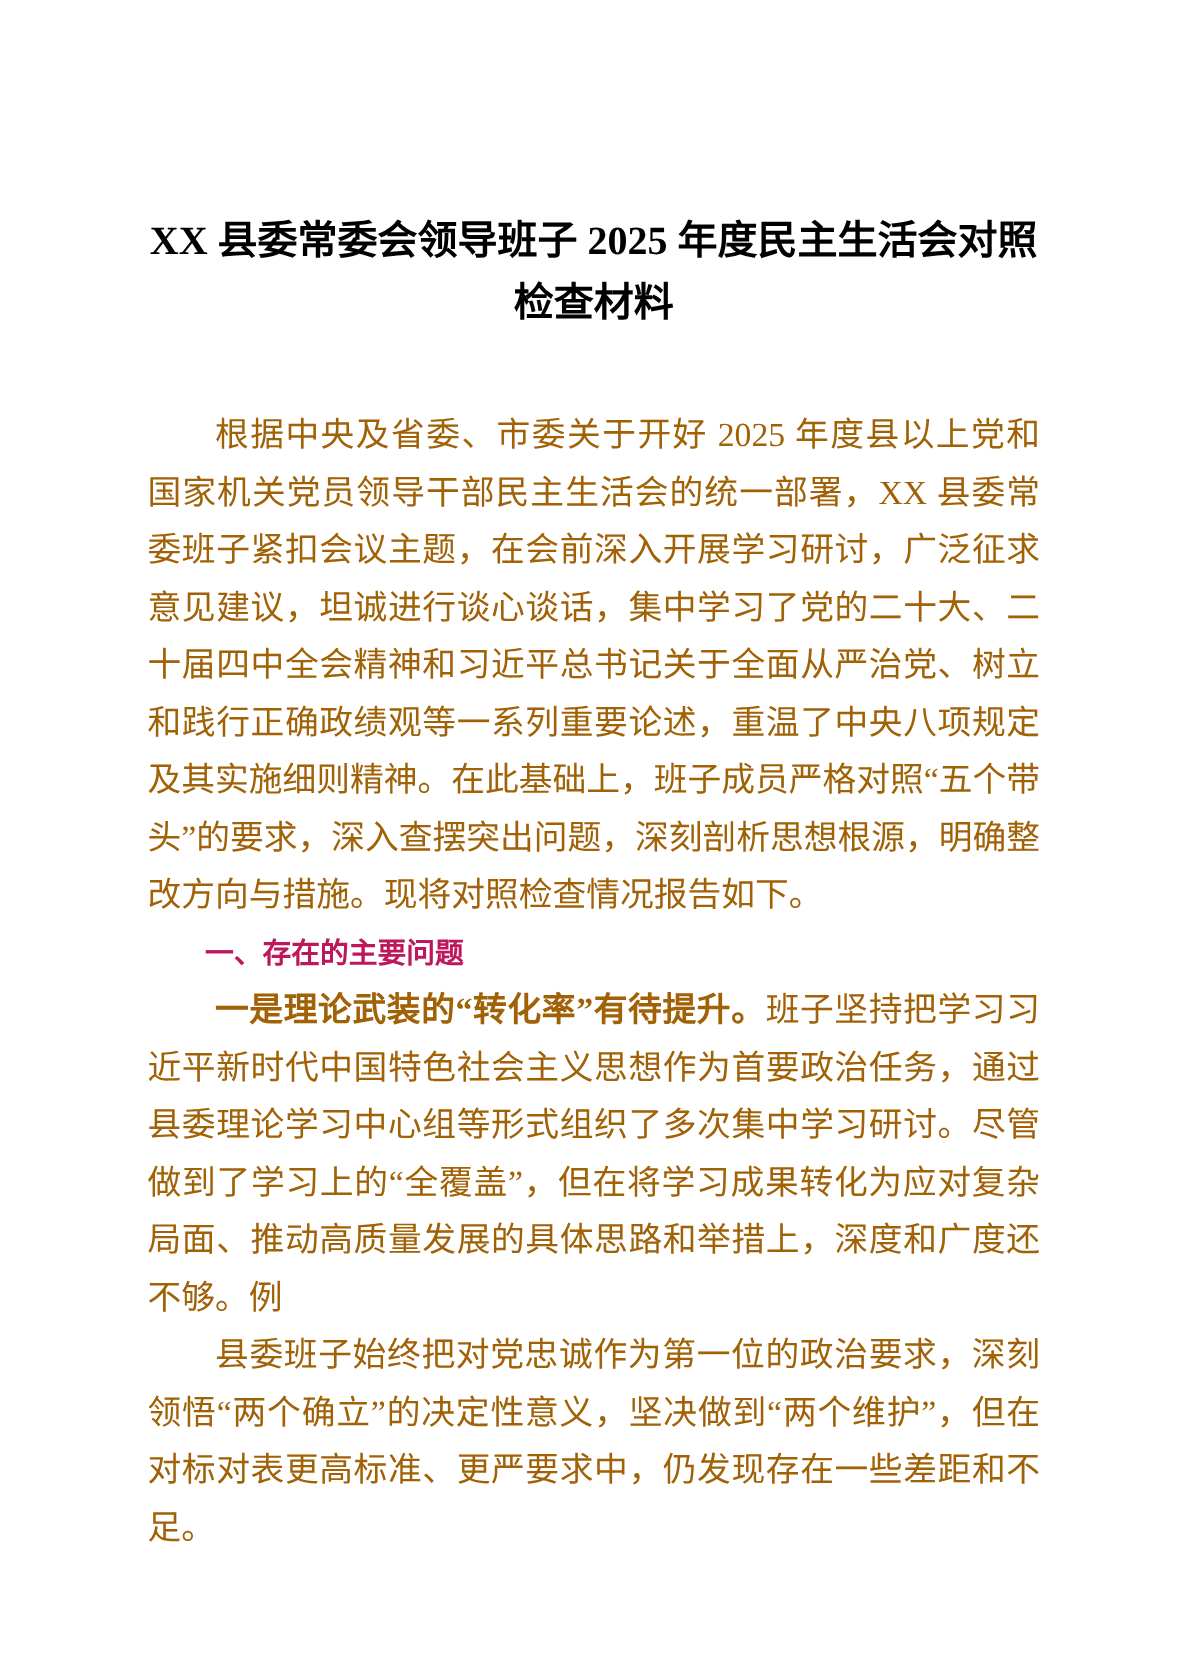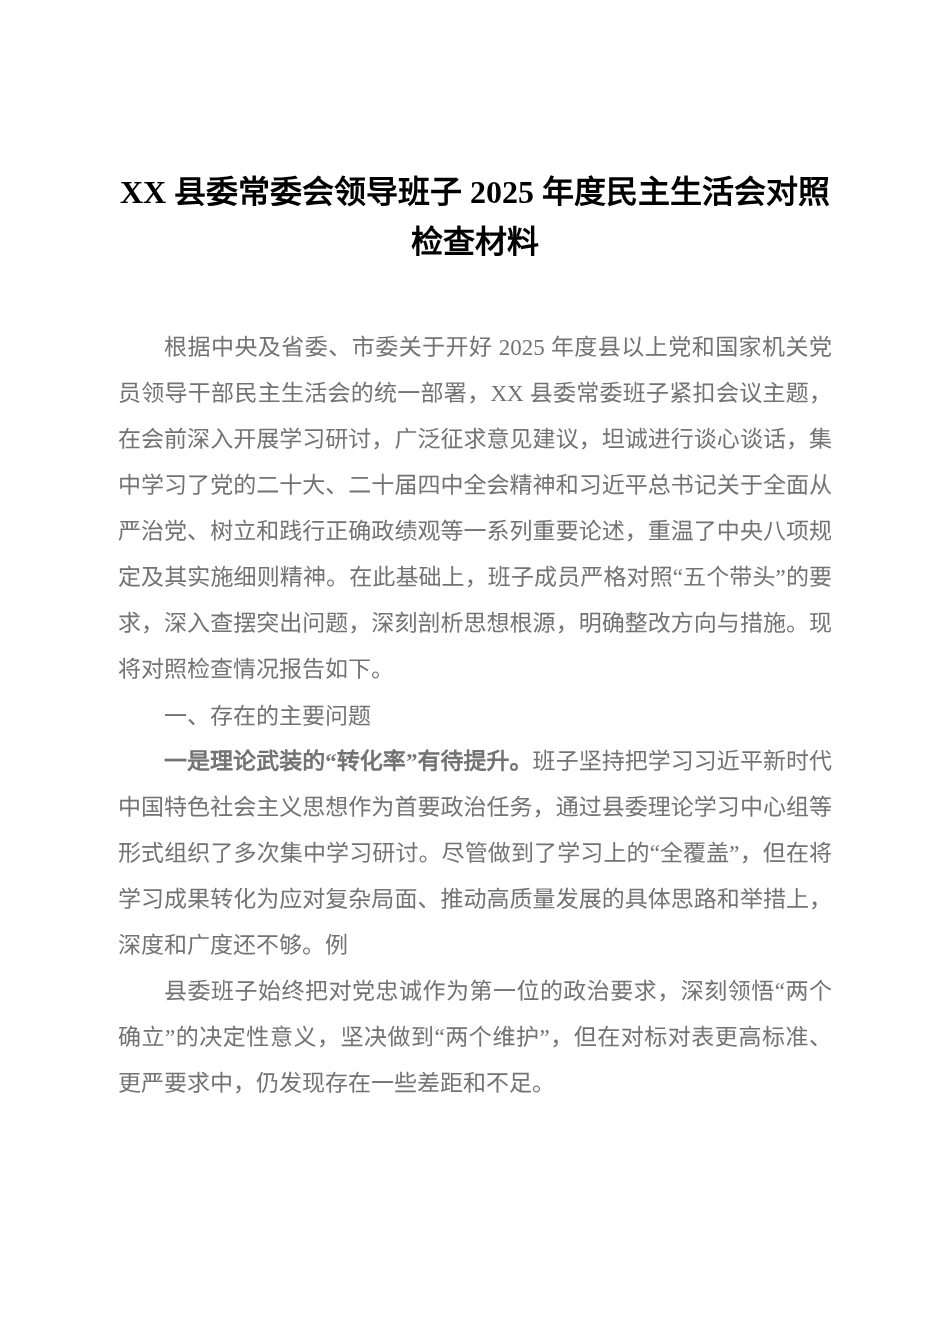--- a/index.html
+++ b/index.html
@@ -30,34 +30,34 @@
     line-height: 1.55;
     text-align: center;
     color: #000000;
   }
 
   .body-text {
     margin-top: 58px;
   }
 
   p.para {
-    font-size: 23px;
+    font-size: 27px;
     line-height: 46px;
     text-align: justify;
     text-indent: 2em;
-    color: #737373;
+    color: #a16207;
   }
 
   h2.section-heading {
     font-family: "Liberation Sans", "DejaVu Sans", sans-serif;
-    font-weight: normal;
+    font-weight: bold;
     font-size: 23px;
     line-height: 46px;
     text-indent: 2em;
-    color: #737373;
+    color: #be185d;
   }
 
   h3.subsection-heading {
     font-family: "Liberation Serif", "DejaVu Serif", serif;
     font-weight: bold;
     font-size: 23px;
     line-height: 46px;
     text-indent: 2em;
     color: #000000;
   }

